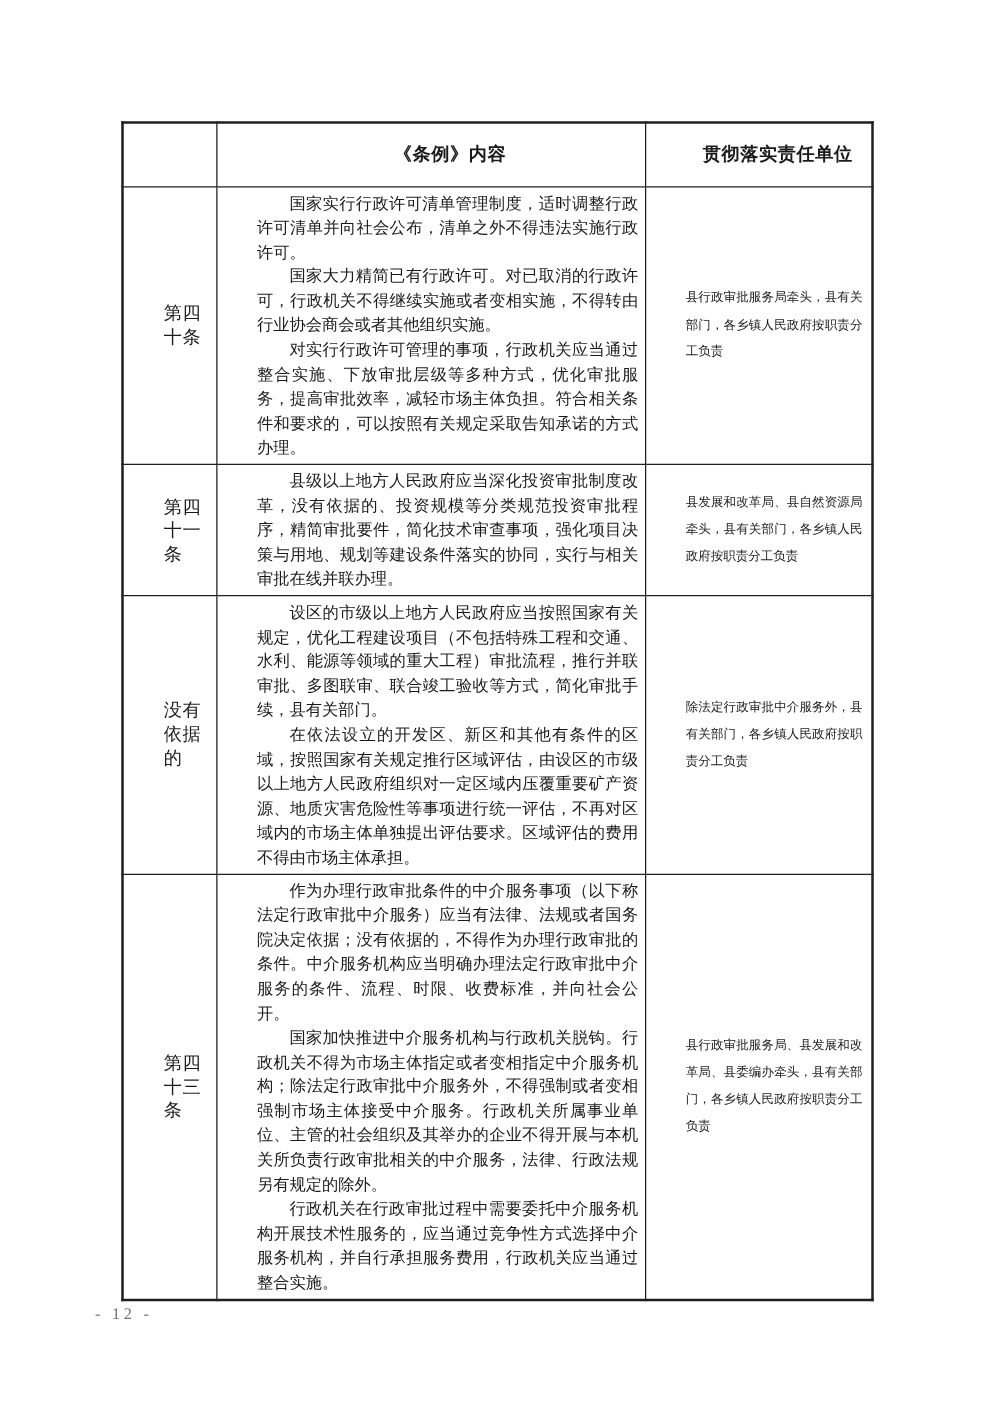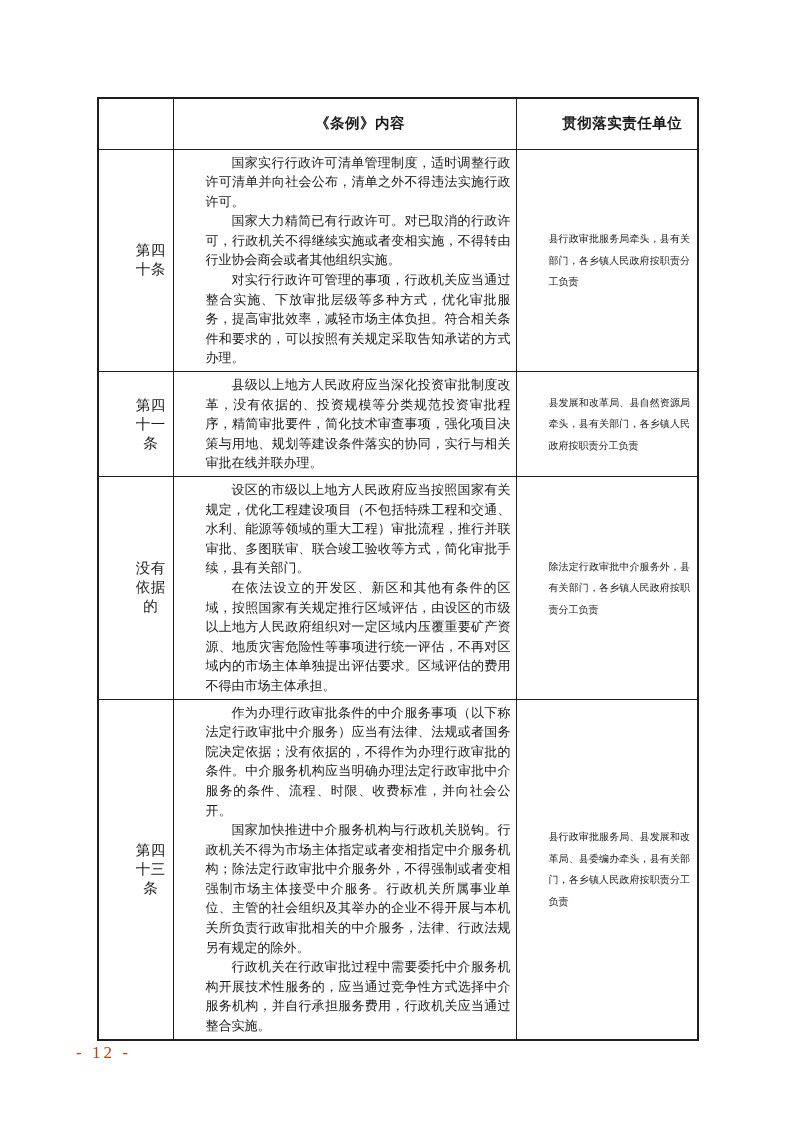--- a/index.html
+++ b/index.html
@@ -36,21 +36,20 @@
   col.c-unit    { width: 182px; }
 
   th.header-cell {
     font-size: 14.5px;
     font-weight: bold;
     text-align: center;
     height: 51px;
     letter-spacing: 0.5px;
   }
   td.article-cell {
-    text-align: center;
     font-size: 14.5px;
     letter-spacing: 0.5px;
     padding: 2px;
     margin-left: 47px;
   }
   td.content-cell {
     vertical-align: top;
     padding: 3px 5px 3px 5px;
     font-size: 13px;
     line-height: 19.6px;
@@ -71,23 +70,23 @@
   }
   tr.row-40 { height: 197px; }
   tr.row-41 { height: 98px; }
   tr.row-42 { height: 212px; }
   tr.row-43 { height: 308px; }
 
   .page-number {
     position: absolute;
     left: 76px;
     top: 1043px;
-    font-size: 17px;
+    font-size: 13px;
     letter-spacing: 3px;
-    color: #c2410c;
+    color: #737373;
     font-family: "Liberation Serif", "DejaVu Serif", serif;
     text-align: center;
   }
 </style>
 </head>
 <body>
 
 <div class="page">
 
   <table class="regulation-table">

